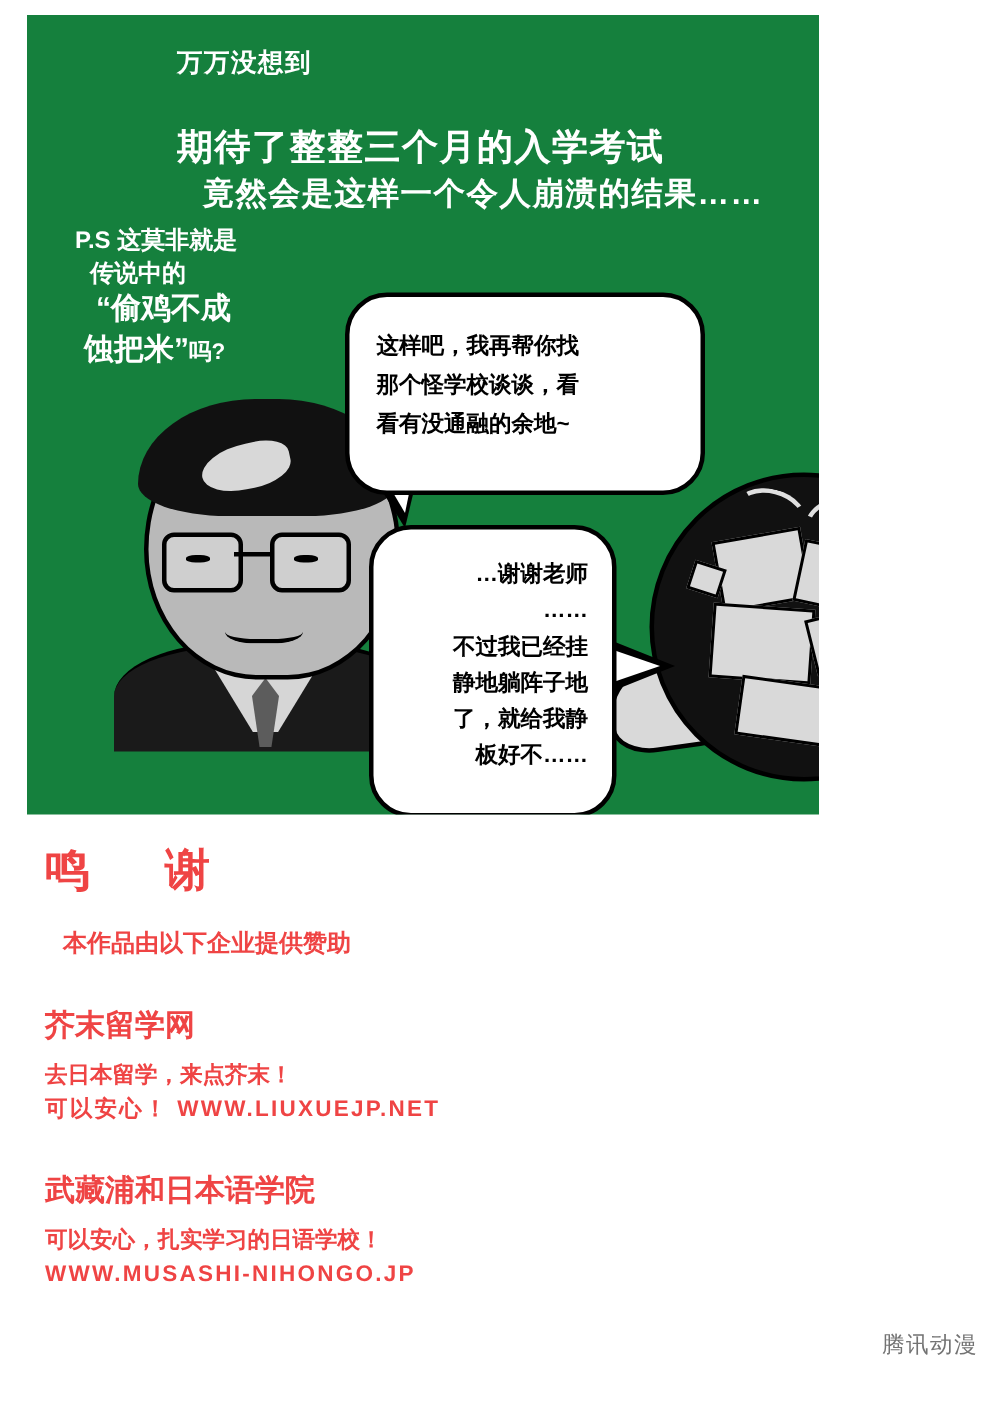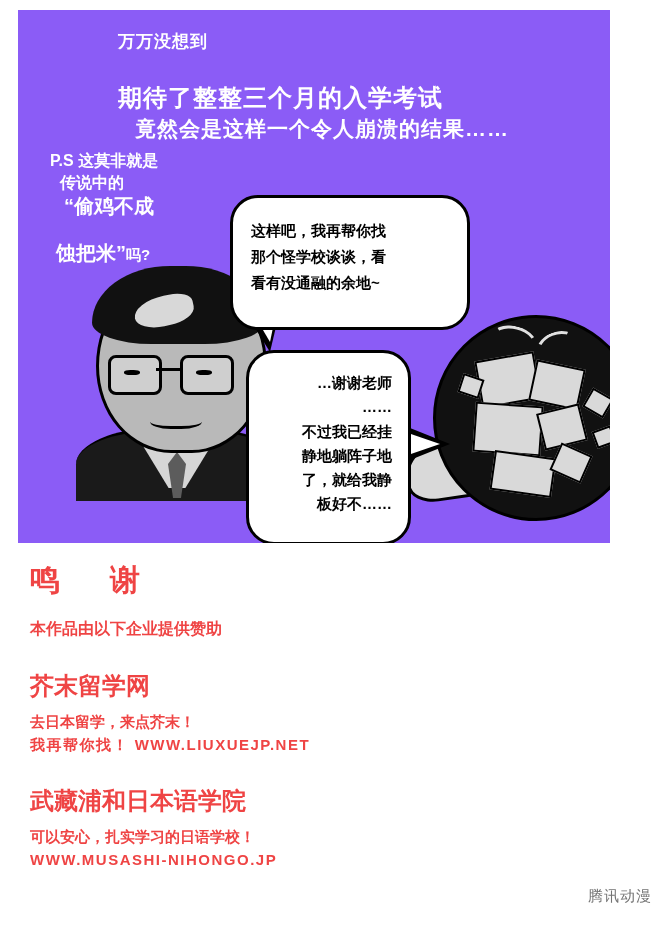--- a/index.html
+++ b/index.html
@@ -13,23 +13,23 @@
     position: relative;
     font-family: "Liberation Sans", sans-serif;
     overflow: hidden;
   }
 
   
   #comic-panel {
     position: absolute;
     left: 18px;
     top: 10px;
-    width: 592px;
+    width: 528px;
     height: 533px;
-    background: #8b5cf6;
+    background: #15803d;
     overflow: hidden;
   }
 
   .caption-line {
     position: absolute;
     color: #ffffff;
     font-weight: bold;
     letter-spacing: 1px;
     white-space: nowrap;
   }
@@ -41,21 +41,21 @@
     position: absolute;
     left: 32px;
     top: 140px;
     color: #ffffff;
     font-weight: bold;
     line-height: 1.35;
   }
   #ps-line-1 { font-size: 16px; }
   #ps-line-2 { font-size: 16px; padding-left: 10px; }
   #ps-line-3 { font-size: 20px; padding-left: 14px; }
-  #ps-line-4 { font-size: 20px; padding-left: 6px; margin-top: 20px; }
+  #ps-line-4 { font-size: 20px; padding-left: 6px; }
   #ps-line-4 .tail { font-size: 15px; }
 
   
   #teacher-figure {
     position: absolute;
     left: 58px;
     top: 250px;
     width: 210px;
     height: 235px;
   }
@@ -289,25 +289,25 @@
   }
   #credits-title {
     font-size: 30px;
     font-weight: bold;
     letter-spacing: 10px;
     margin: 0 0 18px 0;
   }
   #credits-sub {
     font-size: 16px;
     font-weight: bold;
-    margin: 0 0 30px 0;
+    margin: 0 0 30px 12px;
   }
   .sponsor { margin-bottom: 28px; }
   .sponsor-name {
-    font-size: 24px;
+    font-size: 20px;
     font-weight: bold;
     margin-bottom: 8px;
   }
   .sponsor-line {
     font-size: 15px;
     font-weight: bold;
     line-height: 1.55;
   }
   .sponsor-url {
     font-size: 15px;
@@ -392,21 +392,21 @@
   </div>
 </div>
 
 <div id="credits">
   <div id="credits-title">鸣　谢</div>
   <div id="credits-sub">本作品由以下企业提供赞助</div>
 
   <div class="sponsor">
     <div class="sponsor-name">芥末留学网</div>
     <div class="sponsor-line">去日本留学，来点芥末！</div>
-    <div class="sponsor-url">我再帮你找！ WWW.LIUXUEJP.NET</div>
+    <div class="sponsor-url">可以安心！ WWW.LIUXUEJP.NET</div>
   </div>
 
   <div class="sponsor">
     <div class="sponsor-name">武藏浦和日本语学院</div>
     <div class="sponsor-line">可以安心，扎实学习的日语学校！</div>
     <div class="sponsor-url">WWW.MUSASHI-NIHONGO.JP</div>
   </div>
 </div>
 
 <div id="watermark">腾讯动漫</div>

